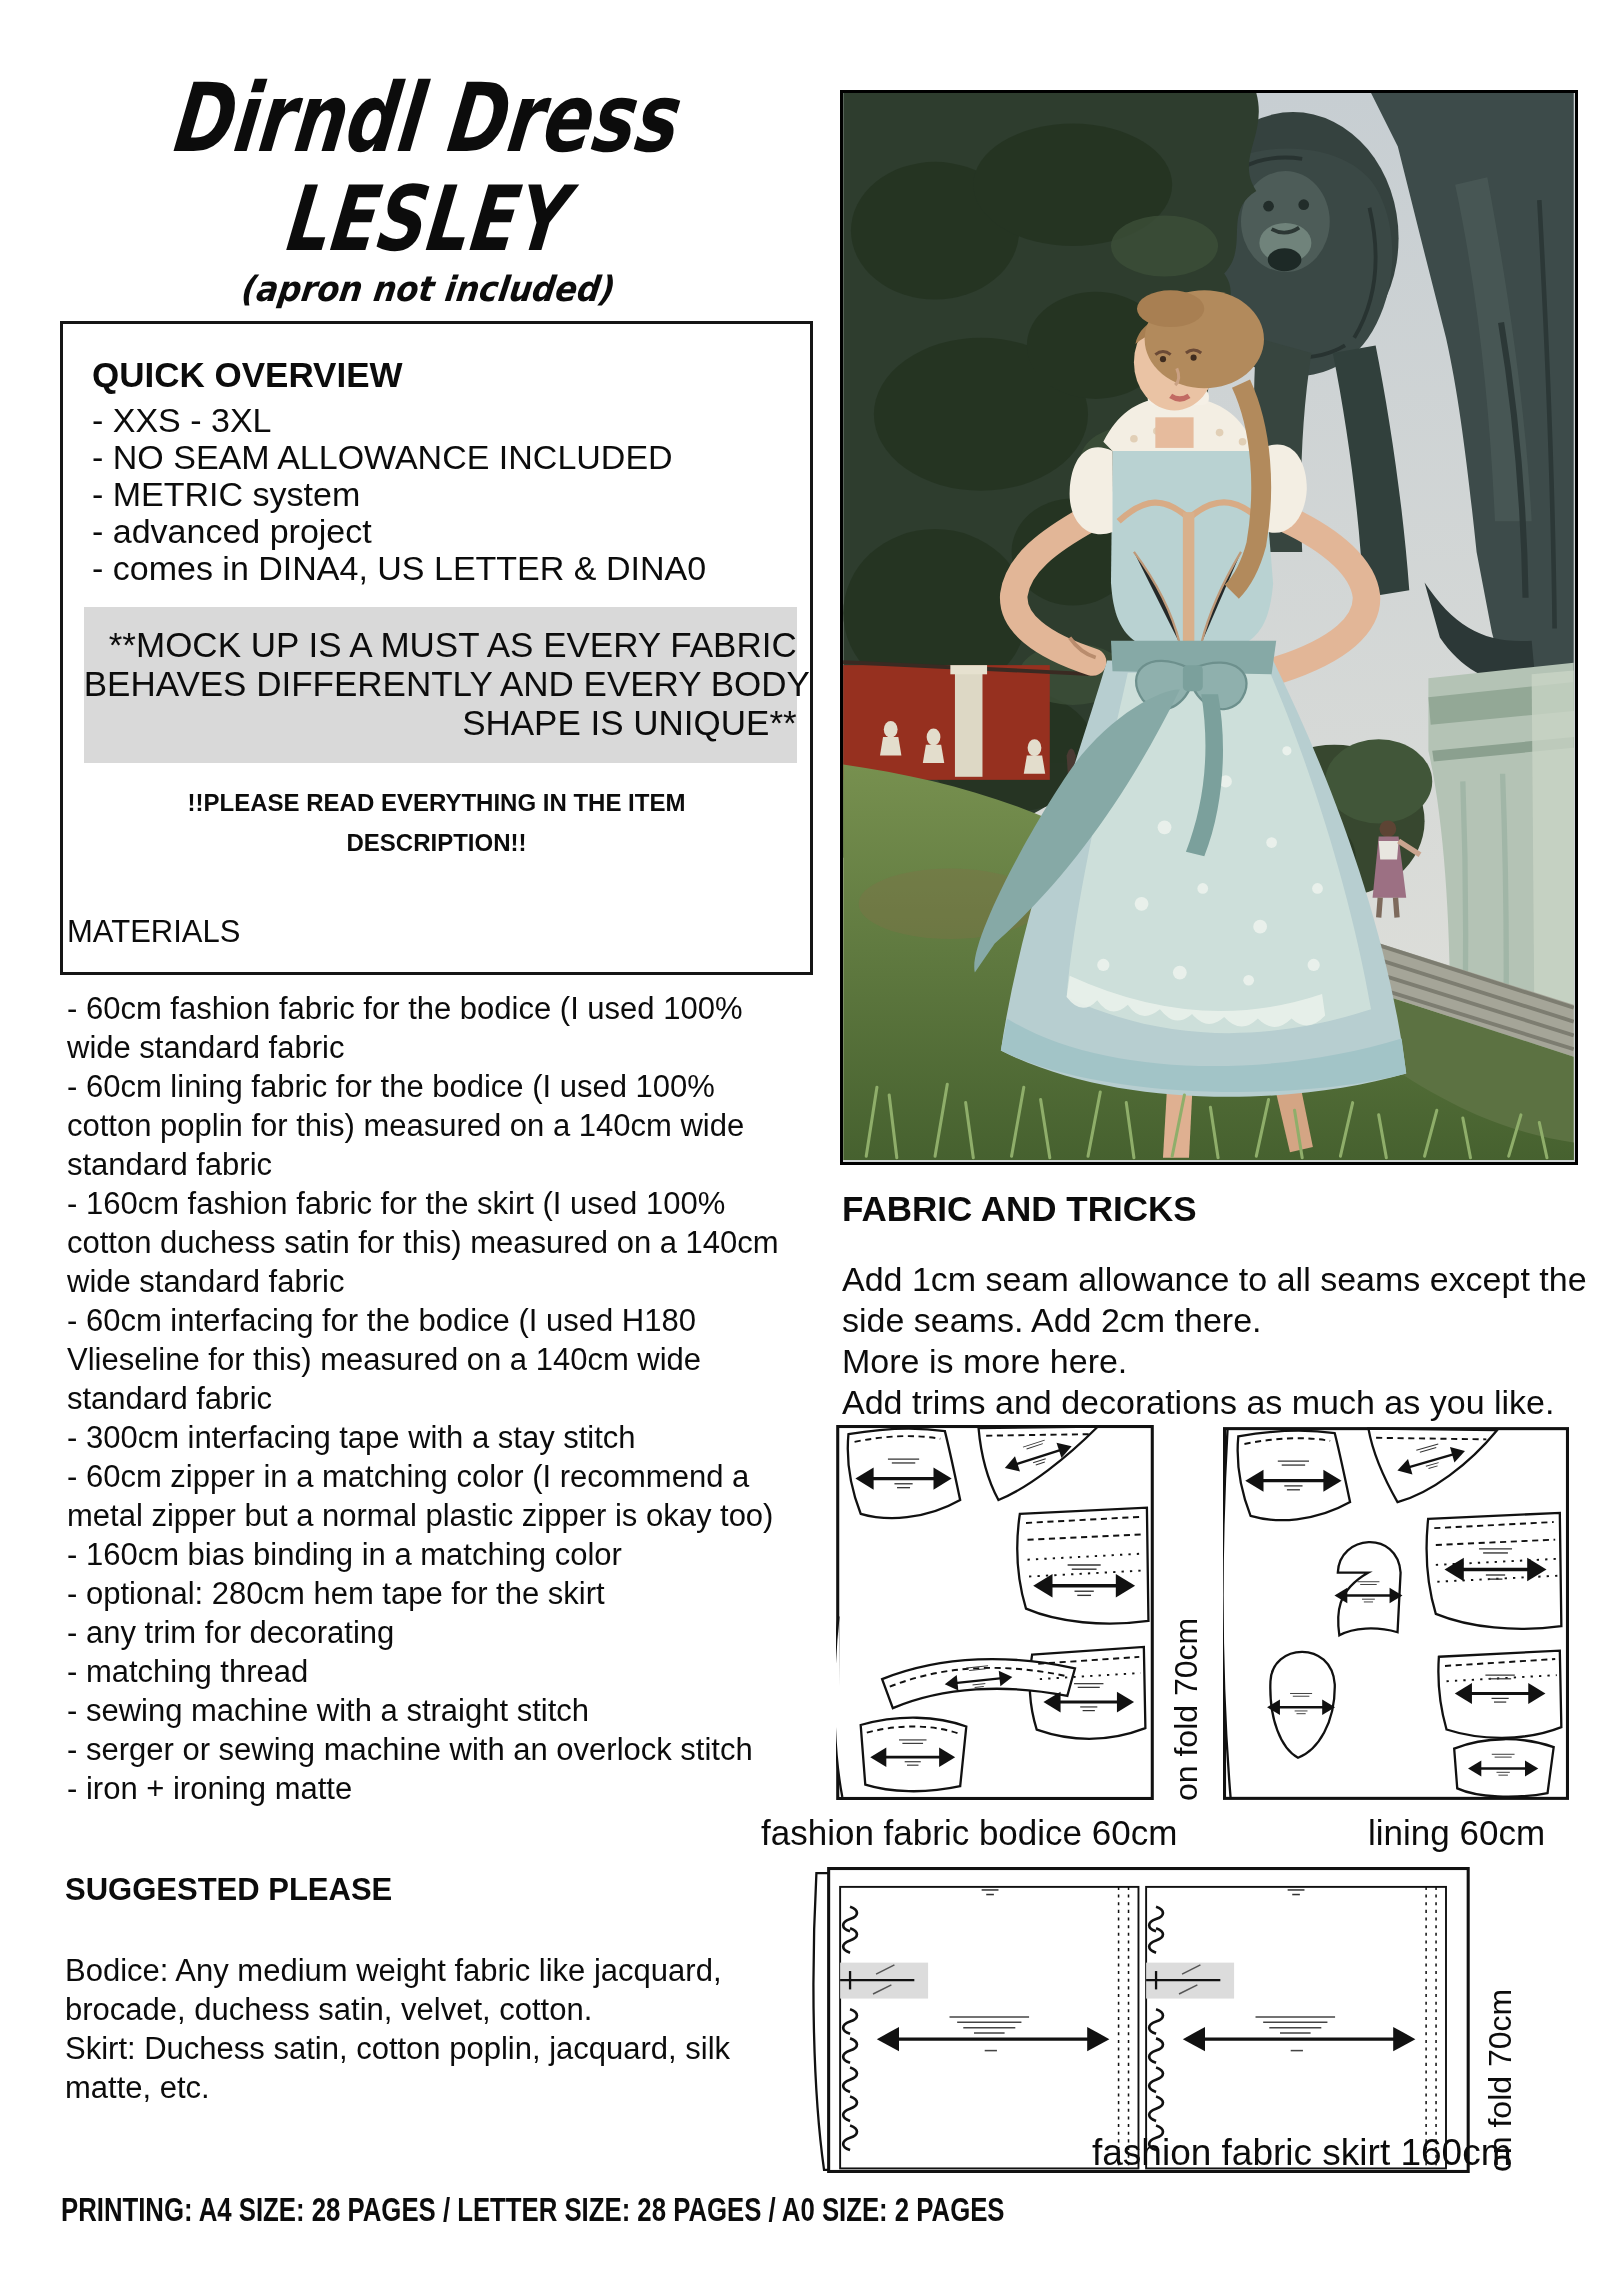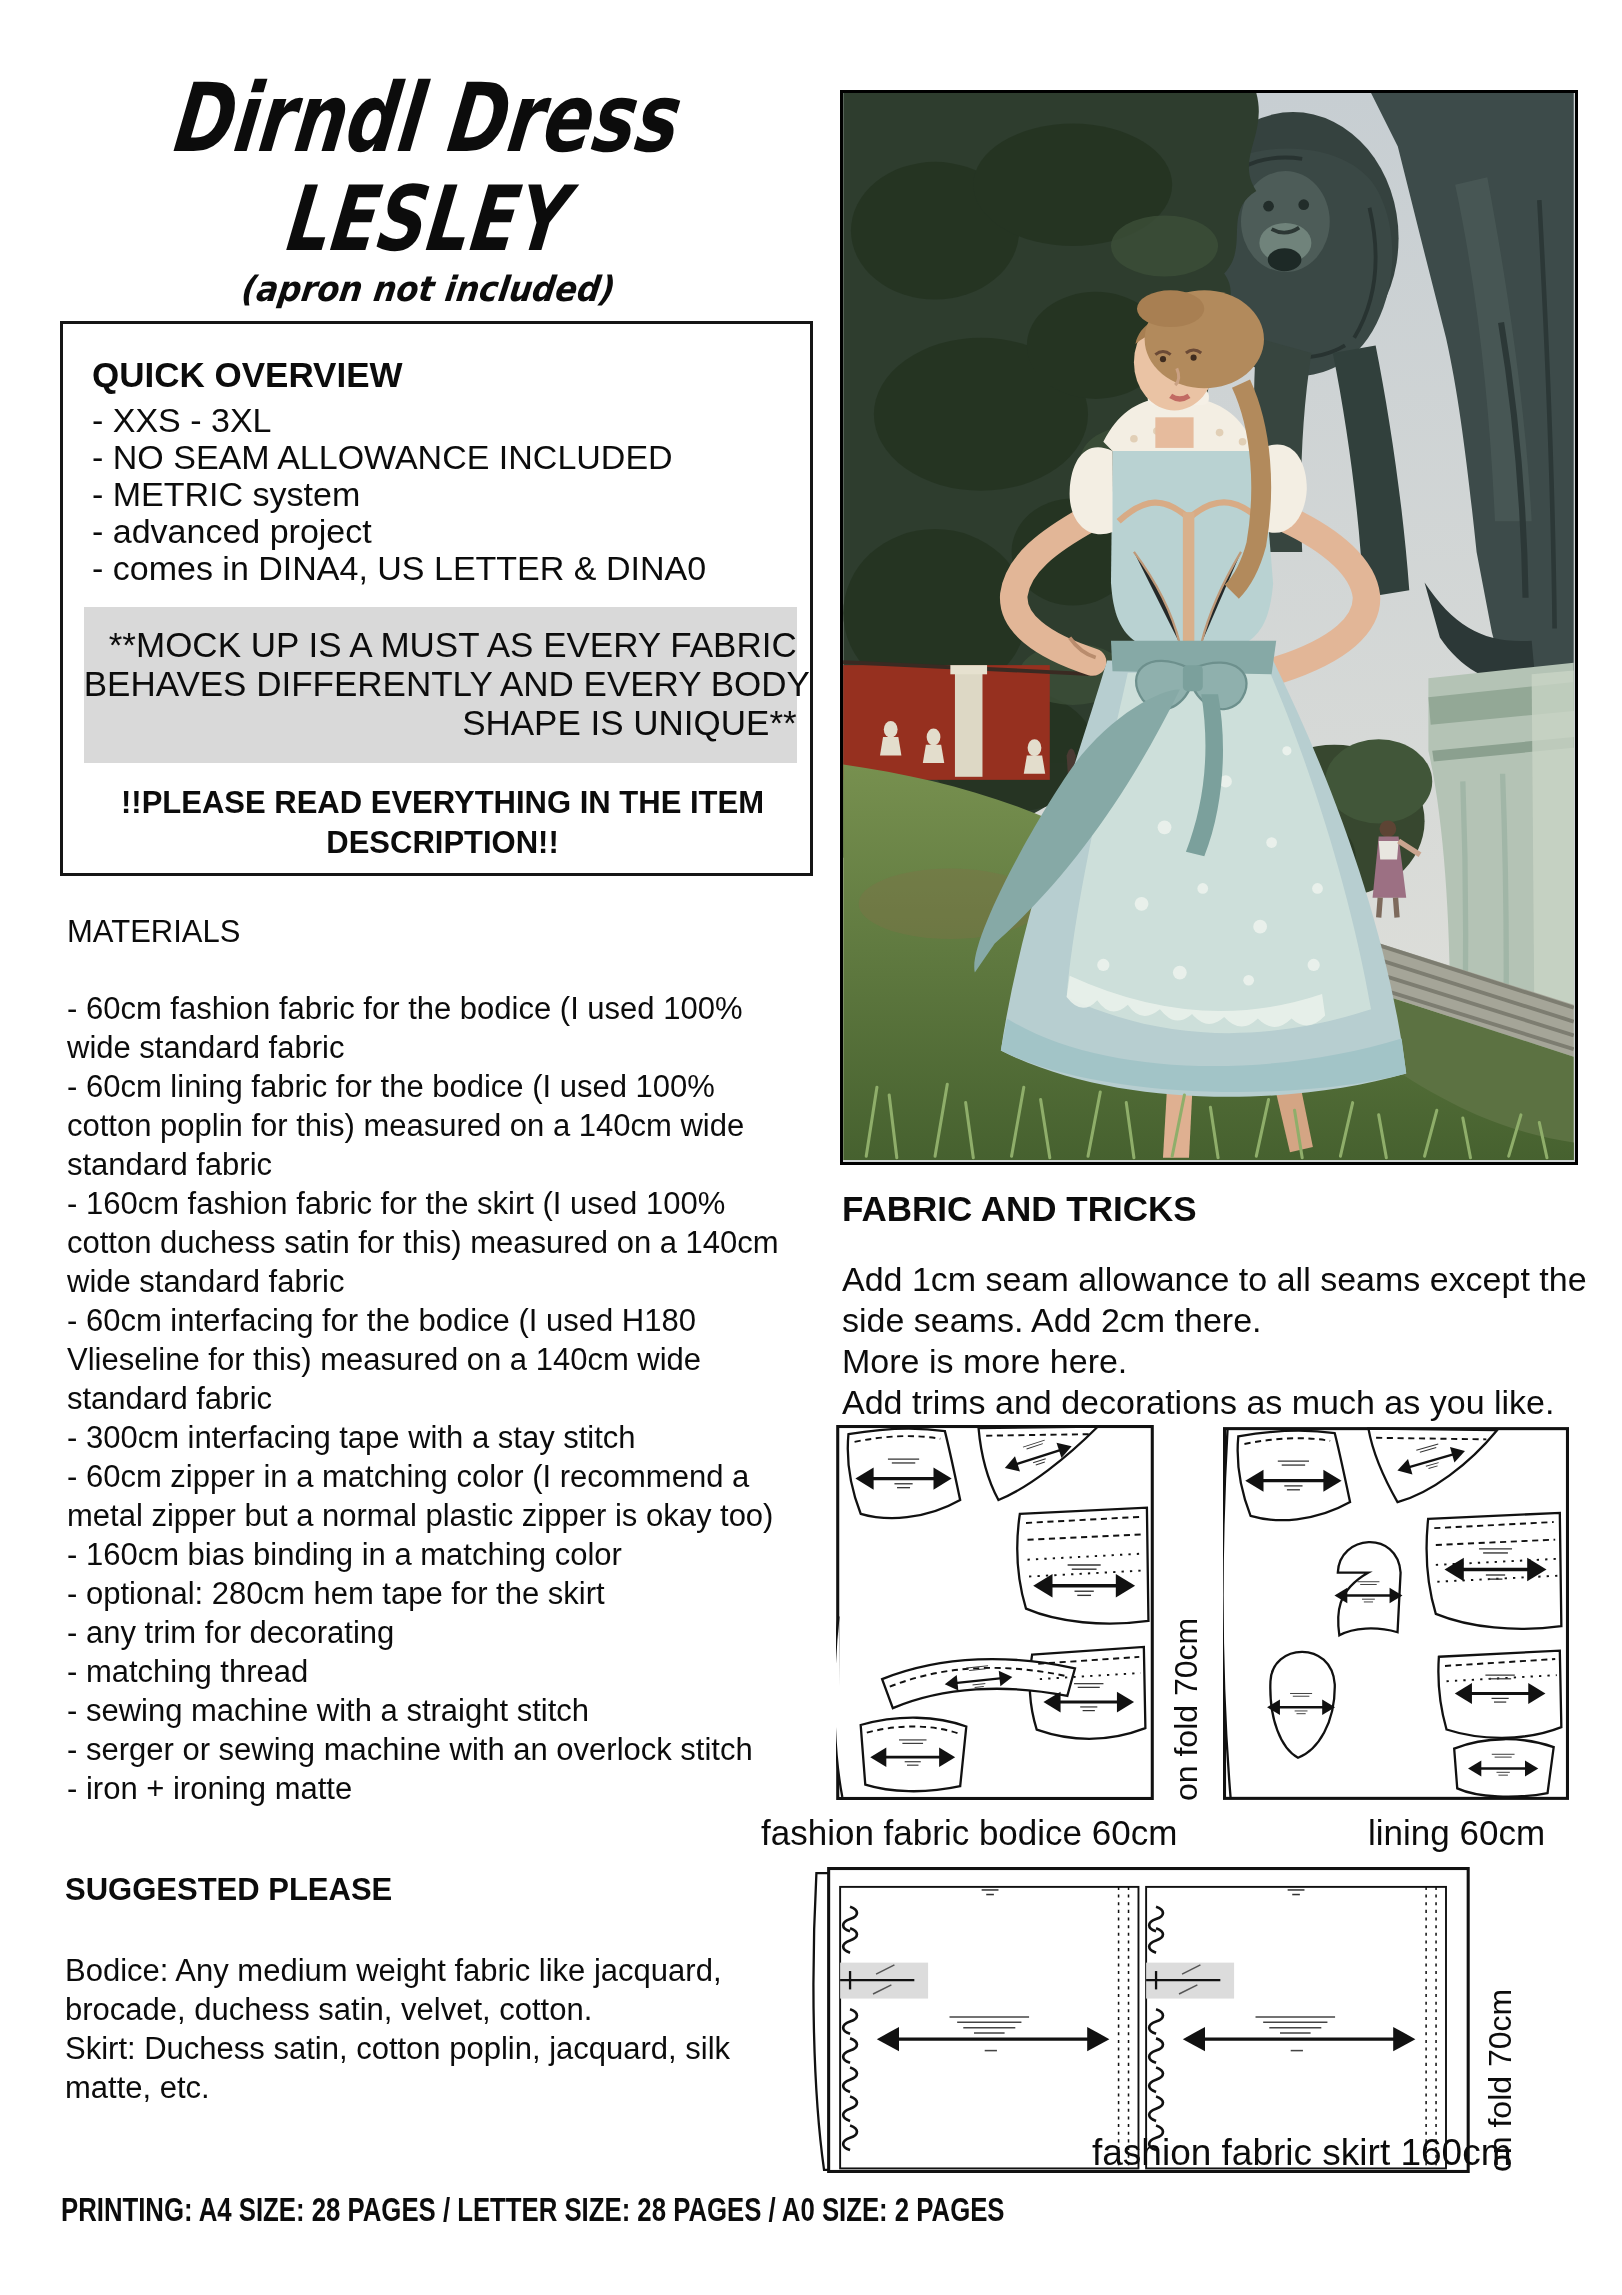--- a/index.html
+++ b/index.html
@@ -22,35 +22,35 @@
 <body>
 
 <div class="page">
 
   <div class="abs center" style="left:46px;top:66px;width:765px;">
     <div class="ttl" style="font-size:95px;line-height:1.1;"><span class="ttl-inner">Dirndl Dress</span></div>
     <div class="ttl" style="font-size:90px;line-height:1.05;margin-top:1.5px;"><span class="ttl-inner">LESLEY</span></div>
     <div class="ttl" style="font-size:35px;line-height:1.1;margin-top:3.1px;"><span class="sub-inner">(apron not included)</span></div>
   </div>
 
-  <div class="abs ovbox" style="left:60px;top:321px;width:753px;height:555px;box-sizing:border-box;">
+  <div class="abs ovbox" style="left:60px;top:321px;width:753px;height:654px;box-sizing:border-box;">
     <div class="abs b line" style="left:29px;top:31px;font-size:35px;">QUICK OVERVIEW</div>
     <div class="abs" style="left:29px;top:78px;font-size:34px;line-height:37px;">
       <div class="line">- XXS - 3XL</div>
       <div class="line">- NO SEAM ALLOWANCE INCLUDED</div>
       <div class="line">- METRIC system</div>
       <div class="line">- advanced project</div>
       <div class="line">- comes in DINA4, US LETTER &amp; DINA0</div>
     </div>
     <div class="abs gray center" style="left:20.7px;top:283px;width:713px;height:156px;font-size:35px;line-height:39px;padding-top:18.4px;box-sizing:border-box;text-align:right;">
       <div class="line">**MOCK UP IS A MUST AS EVERY FABRIC</div>
       <div class="line">BEHAVES DIFFERENTLY AND EVERY BODY</div>
       <div class="line">SHAPE IS UNIQUE**</div>
     </div>
-    <div class="abs b center" style="left:6px;top:459px;width:100%;font-size:31px;line-height:40px;">
+    <div class="abs b center" style="left:0;top:459px;width:100%;font-size:24px;line-height:40px;">
       <div class="line">!!PLEASE READ EVERYTHING IN THE ITEM</div>
       <div class="line">DESCRIPTION!!</div>
     </div>
   </div>
 
   <div class="abs line" style="left:67px;top:914px;font-size:31px;">MATERIALS</div>
   <div class="abs" style="left:67px;top:989px;font-size:31px;line-height:39px;">
     <div class="line">- 60cm fashion fabric for the bodice (I used 100%</div>
     <div class="line">wide standard fabric</div>
     <div class="line">- 60cm lining fabric for the bodice (I used 100%</div>

